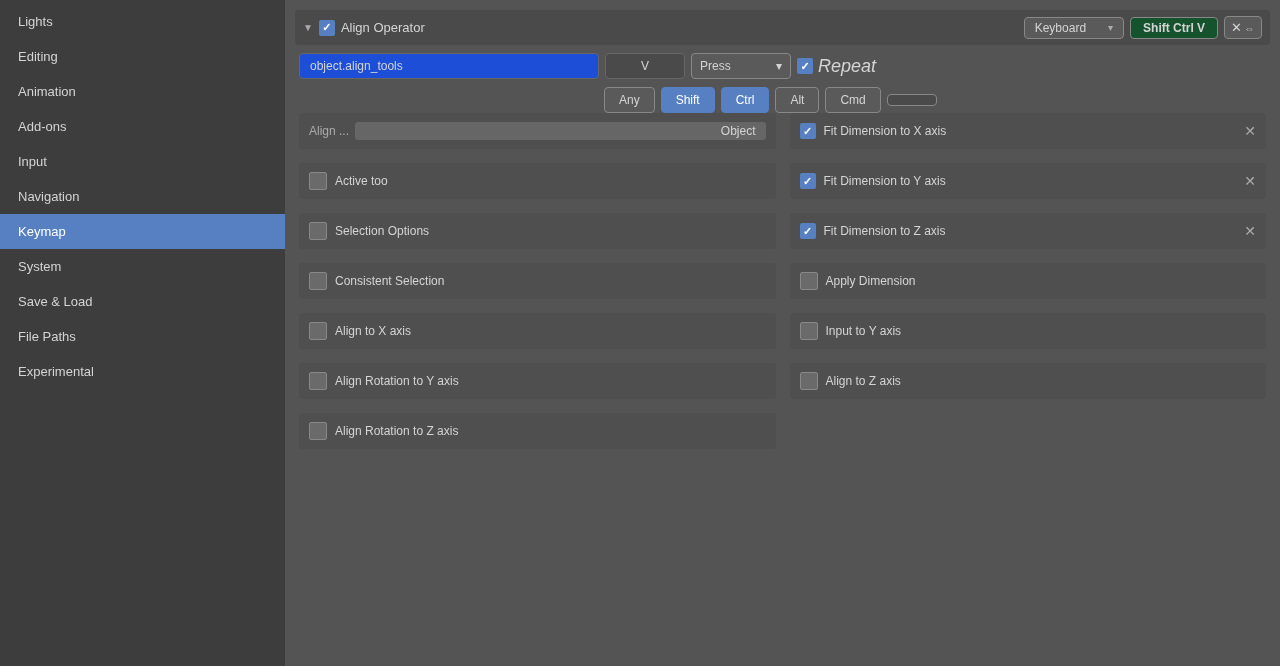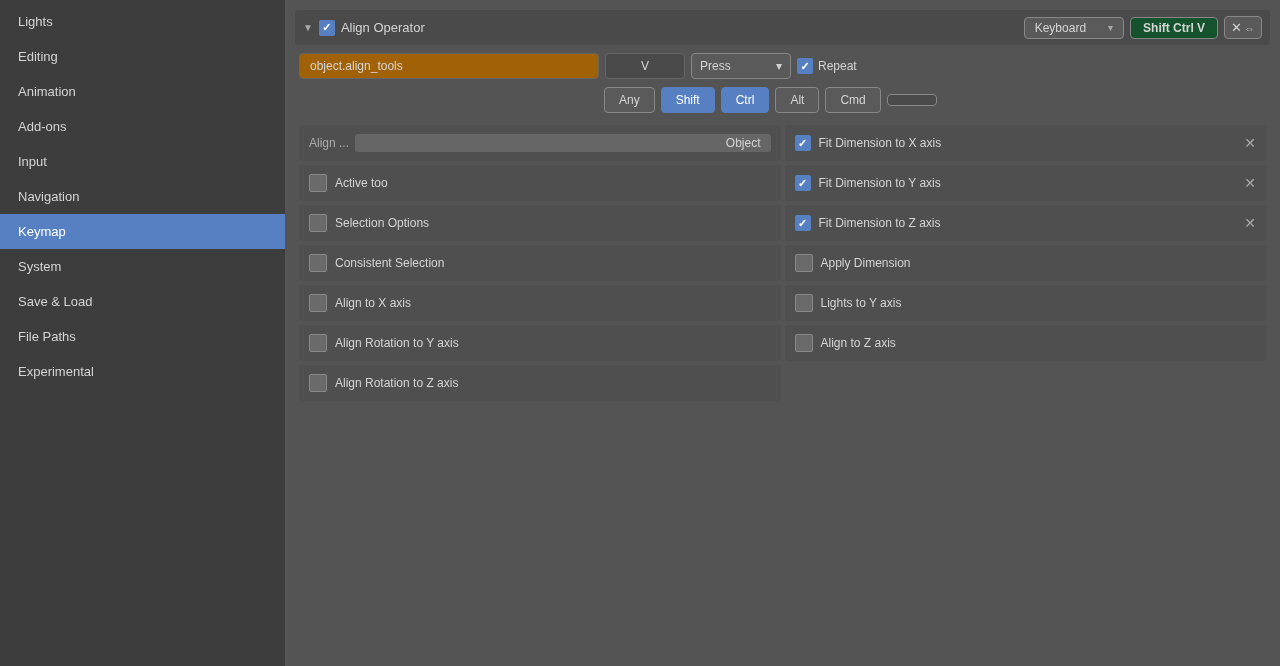--- a/index.html
+++ b/index.html
@@ -135,21 +135,21 @@
 
     
     .keybind-row {
       display: flex;
       align-items: center;
       gap: 6px;
       margin-bottom: 8px;
       padding: 0 4px;
     }
     .input-field {
-      background: #a16207;
+      background: #1d4ed8;
       border: 1px solid #666;
       color: #d4d4d4;
       padding: 5px 10px;
       border-radius: 4px;
       font-size: 12px;
       width: 300px;
     }
     .key-field {
       background: #4a4a4a;
       border: 1px solid #666;
@@ -172,29 +172,30 @@
       gap: 5px;
       min-width: 100px;
     }
     .repeat-row {
       display: flex;
       align-items: center;
       gap: 5px;
     }
     .repeat-label {
       color: #d4d4d4;
-      font-size: 12px;
+      font-size: 18px;
+      font-style: italic;
     }
 
     
     .modifiers-row {
       display: flex;
       align-items: center;
       gap: 6px;
-      margin-bottom: 12px;
+      margin-bottom: 0;
       padding: 0 4px;
       margin-left: 305px;
     }
     .mod-btn {
       padding: 5px 14px;
       border-radius: 4px;
       border: 1px solid #888;
       font-size: 12px;
       cursor: pointer;
       color: #d4d4d4;
@@ -207,21 +208,21 @@
     }
     .mod-btn.empty {
       width: 50px;
       background: #4a4a4a;
     }
 
     
     .options-grid {
       display: grid;
       grid-template-columns: 1fr 1fr;
-      gap: 4px;
+      gap: 14px;
       padding: 0 4px;
     }
     .option-cell {
       background: #4f4f4f;
       border-radius: 4px;
       padding: 9px 10px;
       display: flex;
       align-items: center;
       gap: 8px;
       cursor: pointer;
@@ -364,21 +365,21 @@
     </div>
 
     <div class="option-cell">
       <div class="checkbox-gray"></div>
       <span class="option-label">Align to X axis</span>
     </div>
 
 
     <div class="option-cell">
       <div class="checkbox-gray"></div>
-      <span class="option-label">Lights to Y axis</span>
+      <span class="option-label">Input to Y axis</span>
     </div>
 
     <div class="option-cell">
       <div class="checkbox-gray"></div>
       <span class="option-label">Align Rotation to Y axis</span>
     </div>
 
     <div class="option-cell">
       <div class="checkbox-gray"></div>
       <span class="option-label">Align to Z axis</span>

